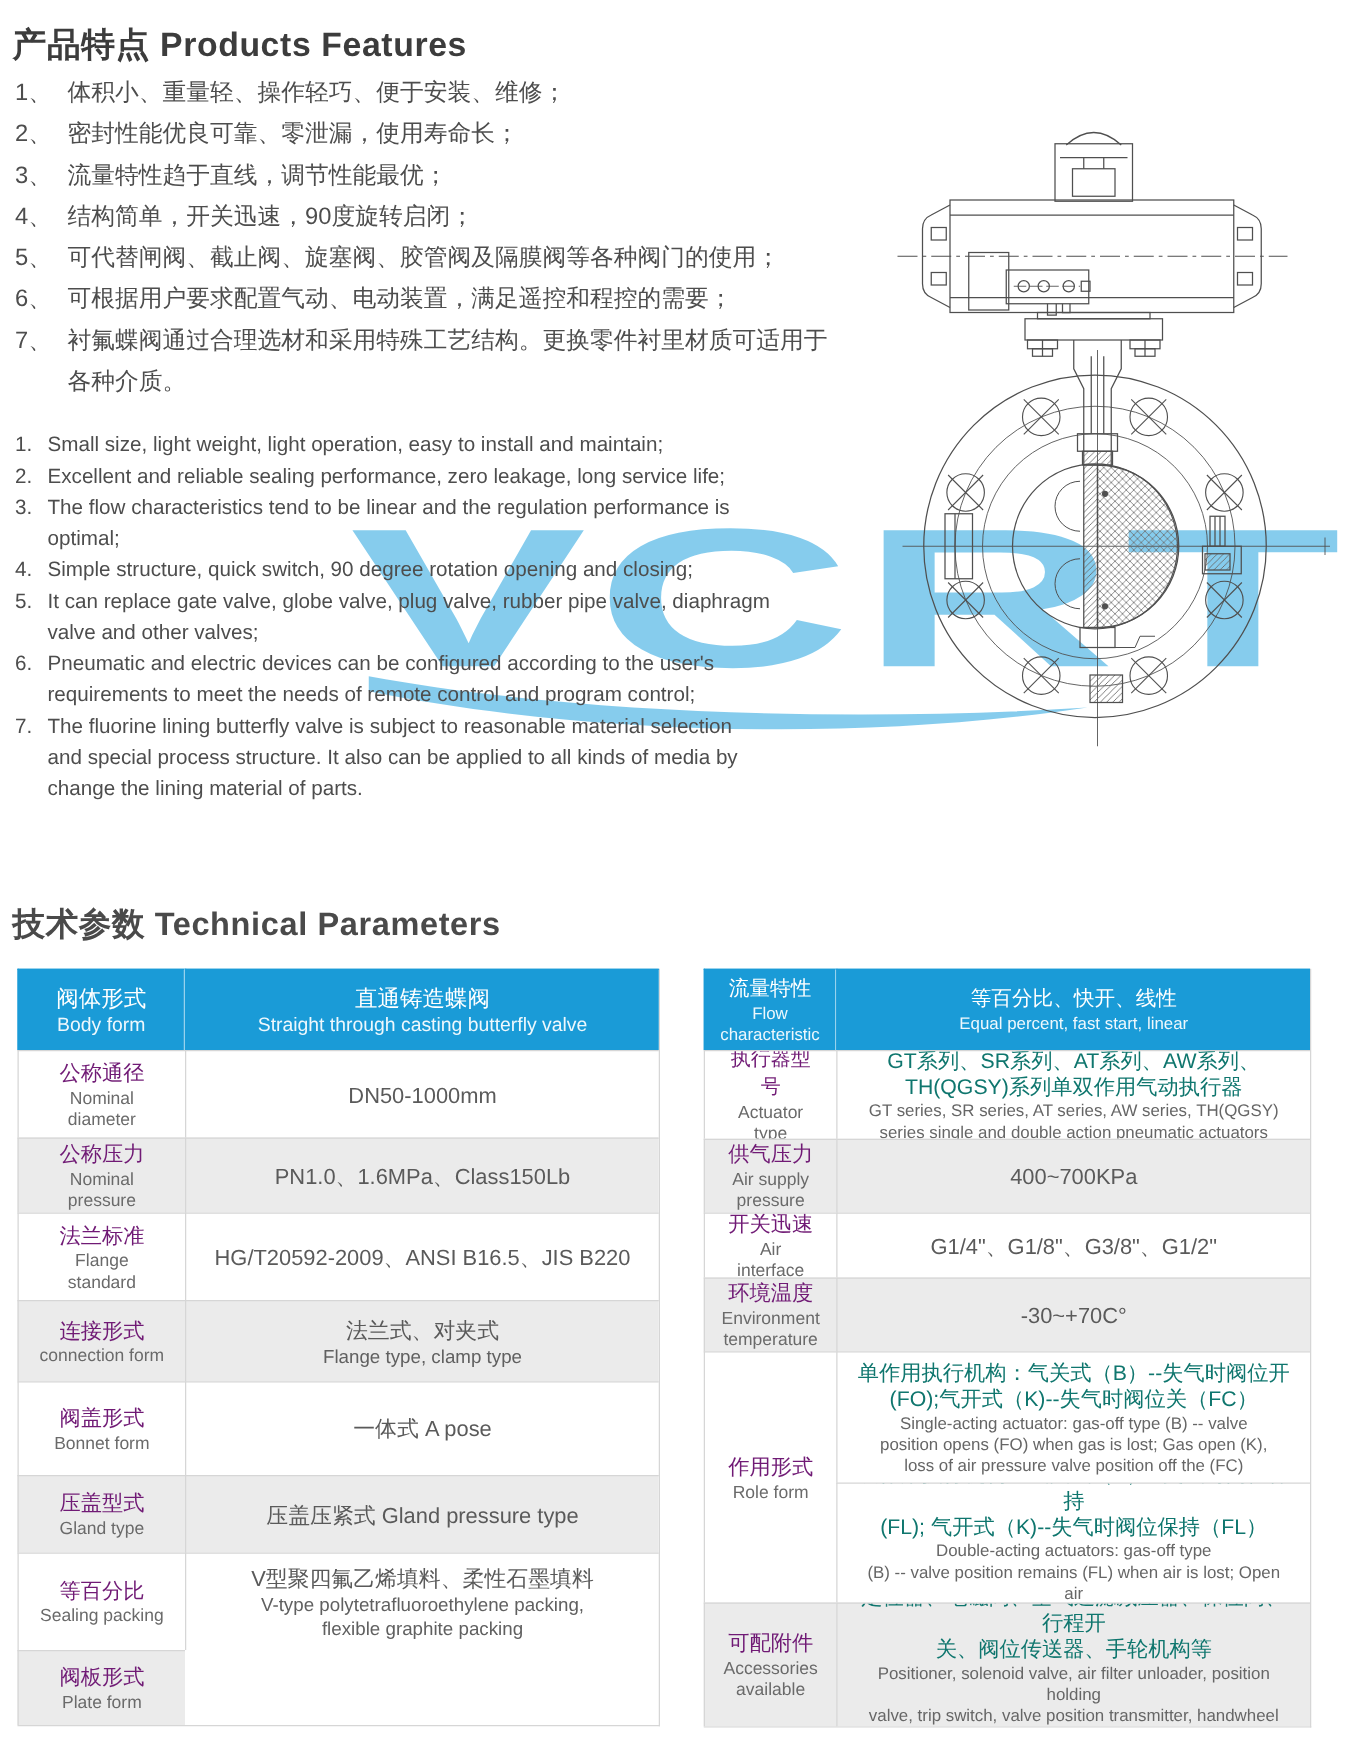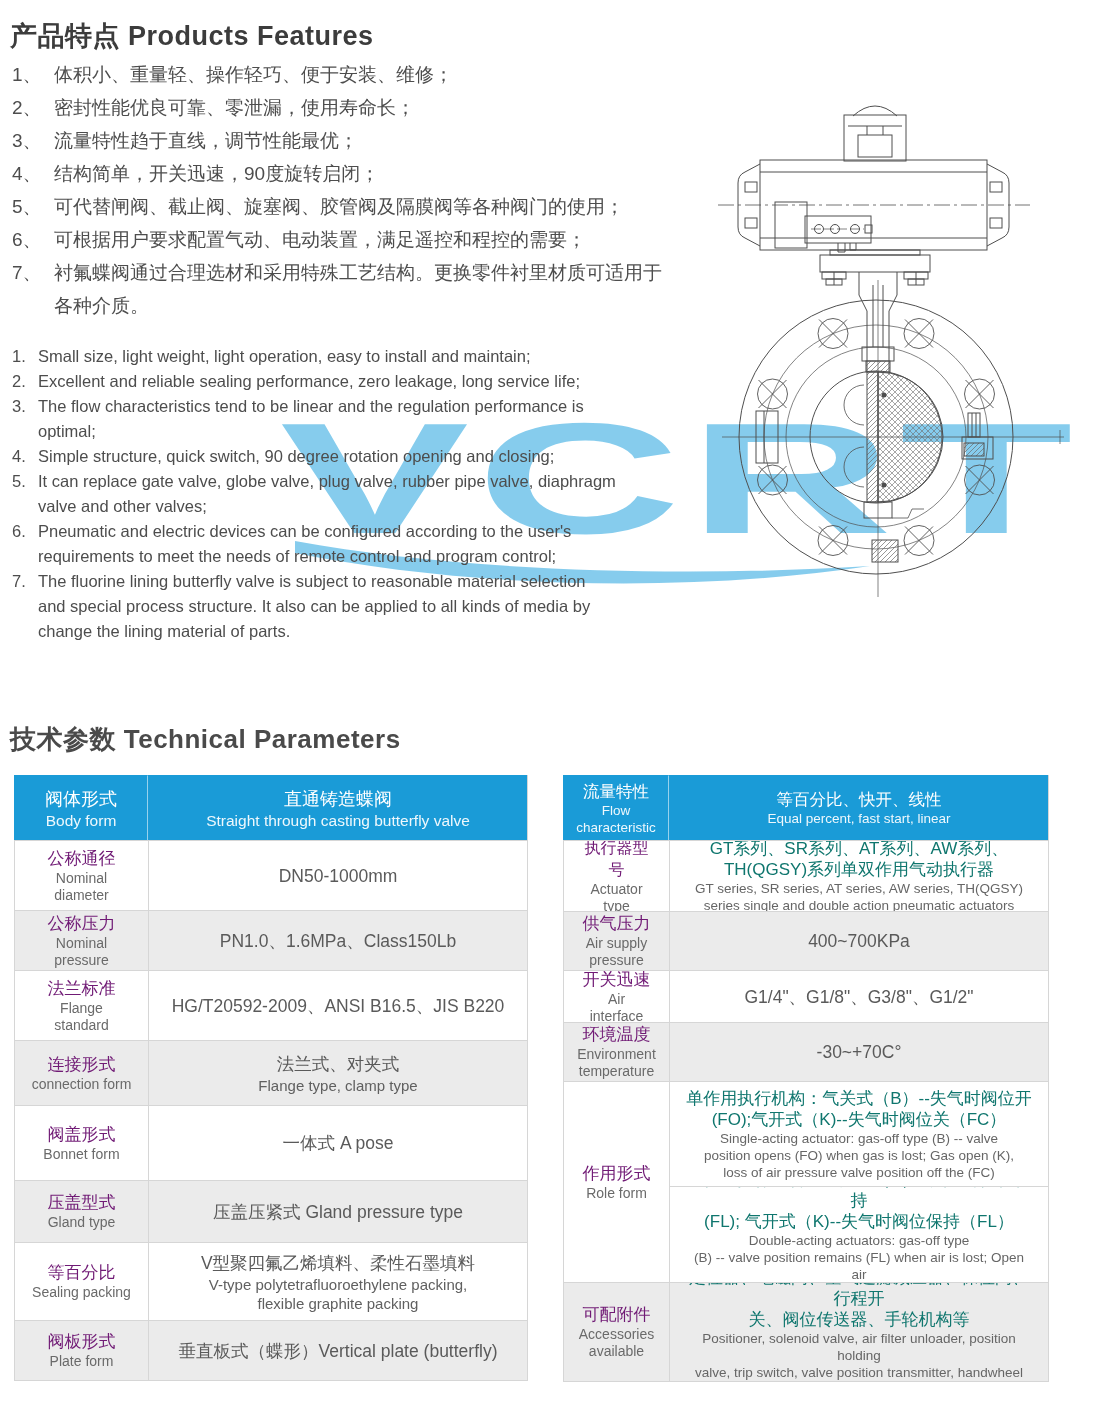--- a/index.html
+++ b/index.html
@@ -319,23 +319,20 @@
     <div class="cell">
       <span class="val">V型聚四氟乙烯填料、柔性石墨填料</span>
       <span class="val-en pre">V-type polytetrafluoroethylene packing,
 flexible graphite packing</span>
     </div>
 
     <div class="cell lab alt">
       <span class="zh">阀板形式</span>
       <span class="en pre">Plate form</span>
     </div>
-    <div class="cell alt">
-      <span class="val pre">垂直板式（蝶形）Vertical plate (butterfly)</span>
-    </div>
   </div>
 
   <div class="ptable tbl-right">
     <div class="cell head lab">
       <span class="zh">流量特性</span>
       <span class="en pre">Flow
 characteristic</span>
     </div>
     <div class="cell head">
       <span class="zh">等百分比、快开、线性</span>

